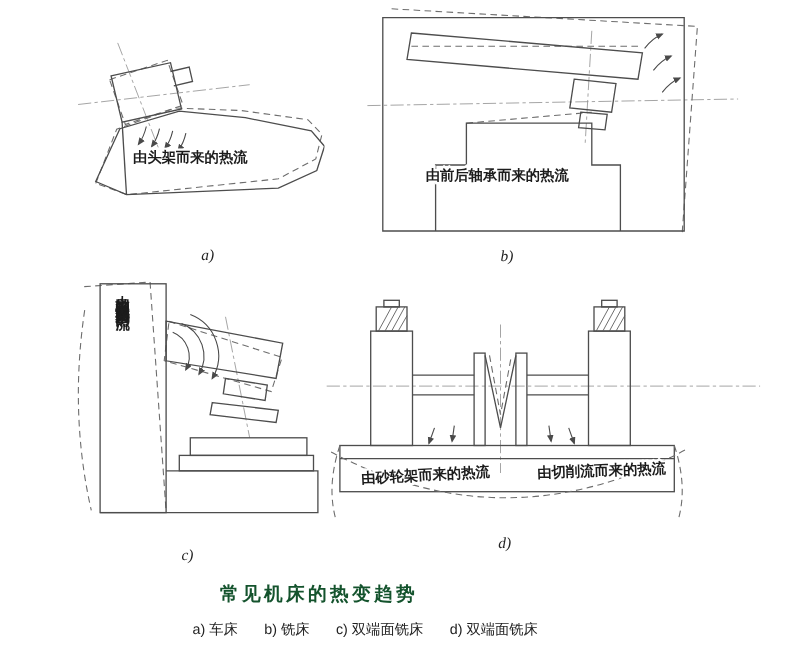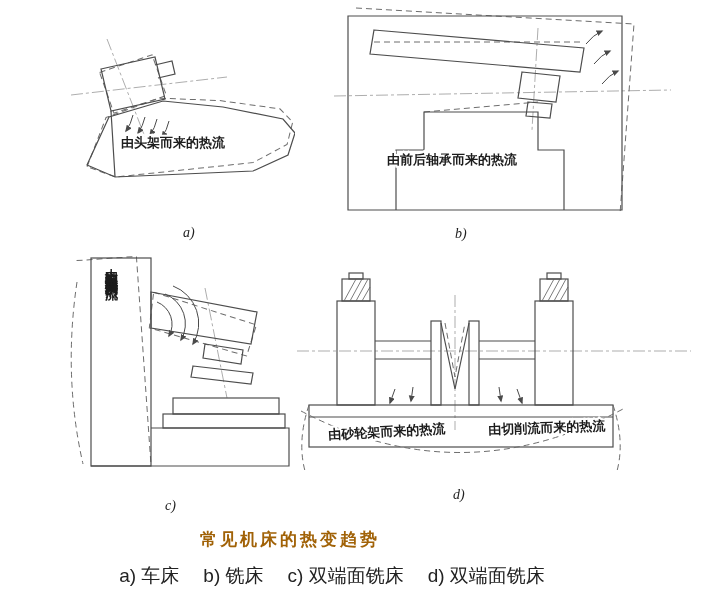--- a/index.html
+++ b/index.html
@@ -41,29 +41,29 @@
     color:#1c1c1c;
     white-space:nowrap;
   }
   .caption {
     position:absolute;
     top:528px; left:0; width:580px;
     text-align:center;
     font-size:17px;
     font-weight:700;
     letter-spacing:3px;
-    color:#a16207;
+    color:#14532d;
   }
   .legend {
     position:absolute;
     top:563px; left:0; width:664px;
     display:flex;
     justify-content:center;
     gap:24px;
-    font-size:19px;
+    font-size:13px;
     color:#222;
   }
 </style>
 </head>
 <body>
 
 <div class="page">
 
   <div class="panel" style="left:330px;top:0px;width:345px;height:248px;">
     <svg viewBox="0 0 345 248" width="345" height="248">

